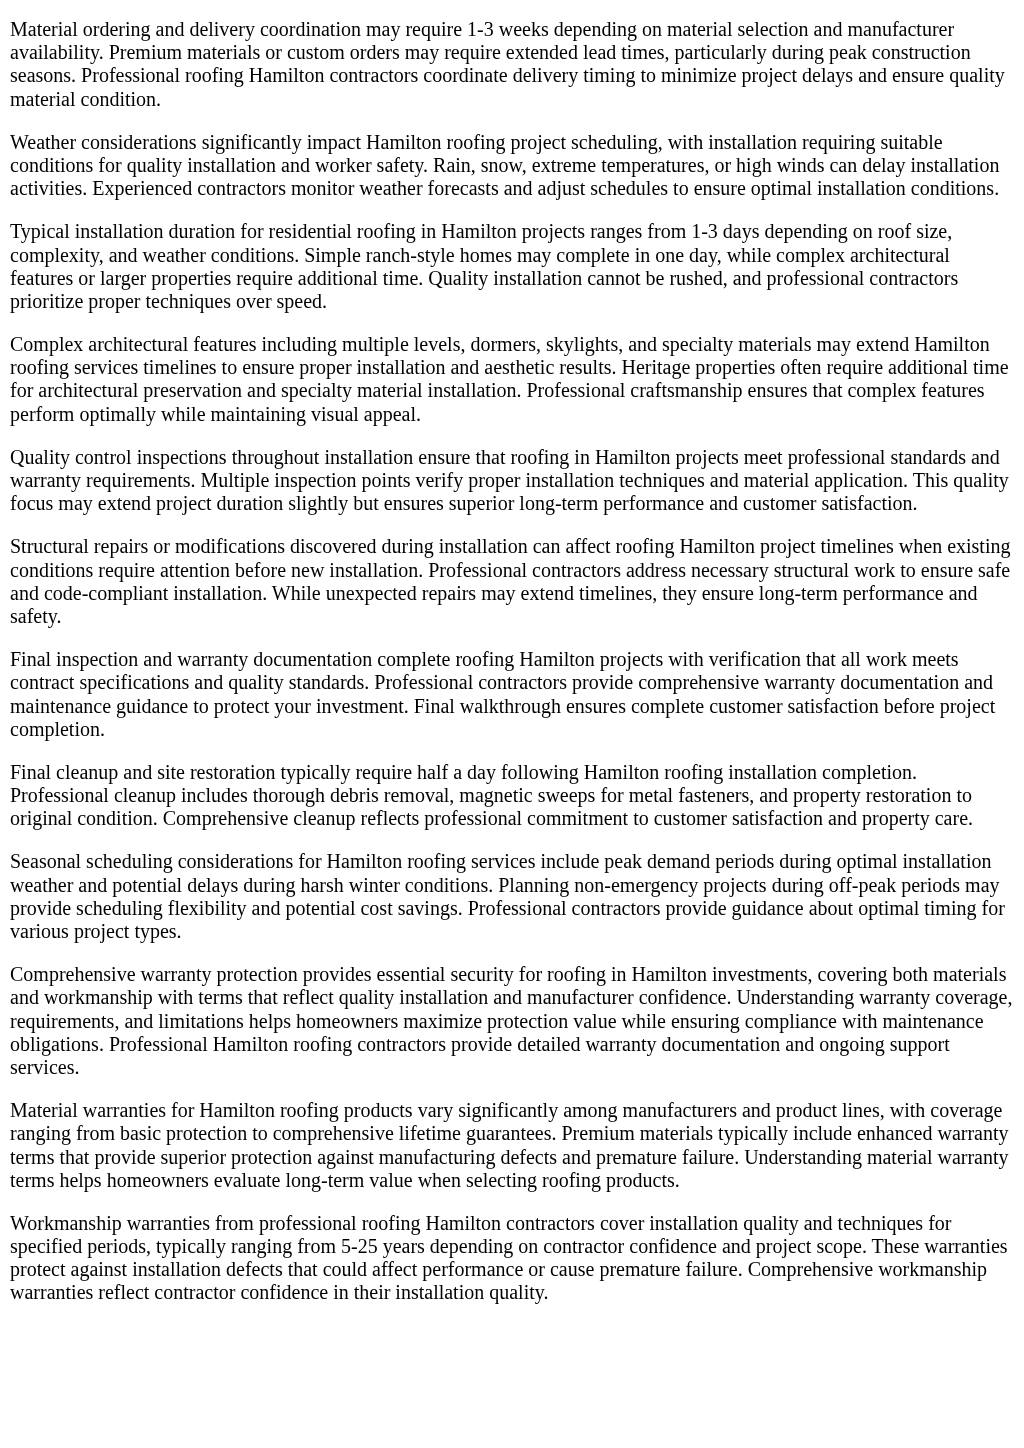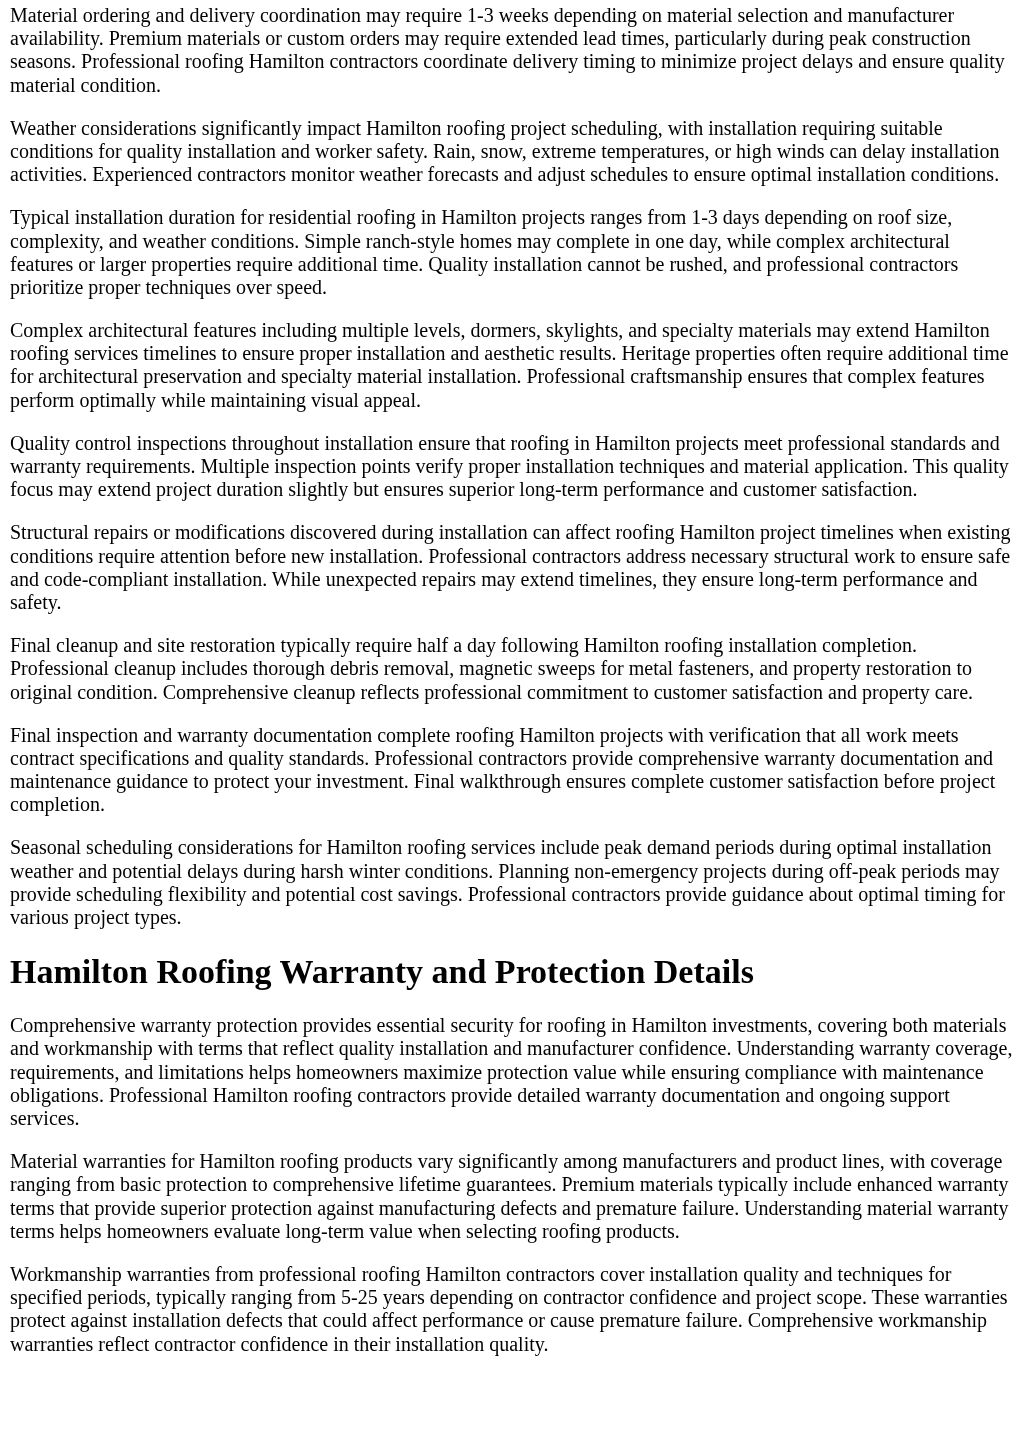--- a/index.html
+++ b/index.html
@@ -5,21 +5,21 @@
   html, body {
     margin: 0;
     padding: 0;
     background: #ffffff;
     color: #000000;
   }
   .page {
     width: 1024px;
     min-height: 1448px;
     box-sizing: border-box;
-    padding: 1px 10px 40px 10px;
+    padding: 15px 10px 40px 10px;
     background: #ffffff;
     font-family: "Liberation Serif", "DejaVu Serif", serif;
     font-size: 20px;
     line-height: 1.16;
     color: #000000;
   }
   .page p {
     margin: 20px 0;
   }
   .page p:first-child {
@@ -35,22 +35,21 @@
 </head>
 <body>
 
 <main class="page">
   <p>Material ordering and delivery coordination may require 1-3 weeks depending on material selection and manufacturer availability. Premium materials or custom orders may require extended lead times, particularly during peak construction seasons. Professional roofing Hamilton contractors coordinate delivery timing to minimize project delays and ensure quality material condition.</p>
   <p>Weather considerations significantly impact Hamilton roofing project scheduling, with installation requiring suitable conditions for quality installation and worker safety. Rain, snow, extreme temperatures, or high winds can delay installation activities. Experienced contractors monitor weather forecasts and adjust schedules to ensure optimal installation conditions.</p>
   <p>Typical installation duration for residential roofing in Hamilton projects ranges from 1-3 days depending on roof size, complexity, and weather conditions. Simple ranch-style homes may complete in one day, while complex architectural features or larger properties require additional time. Quality installation cannot be rushed, and professional contractors prioritize proper techniques over speed.</p>
   <p>Complex architectural features including multiple levels, dormers, skylights, and specialty materials may extend Hamilton roofing services timelines to ensure proper installation and aesthetic results. Heritage properties often require additional time for architectural preservation and specialty material installation. Professional craftsmanship ensures that complex features perform optimally while maintaining visual appeal.</p>
   <p>Quality control inspections throughout installation ensure that roofing in Hamilton projects meet professional standards and warranty requirements. Multiple inspection points verify proper installation techniques and material application. This quality focus may extend project duration slightly but ensures superior long-term performance and customer satisfaction.</p>
   <p>Structural repairs or modifications discovered during installation can affect roofing Hamilton project timelines when existing conditions require attention before new installation. Professional contractors address necessary structural work to ensure safe and code-compliant installation. While unexpected repairs may extend timelines, they ensure long-term performance and safety.</p>
+  <p>Final inspection and warranty documentation complete roofing Hamilton projects with verification that all work meets contract specifications and quality standards. Professional contractors provide comprehensive warranty documentation and maintenance guidance to protect your investment. Final walkthrough ensures complete customer satisfaction before project completion.</p>
   <p>Final cleanup and site restoration typically require half a day following Hamilton roofing installation completion. Professional cleanup includes thorough debris removal, magnetic sweeps for metal fasteners, and property restoration to original condition. Comprehensive cleanup reflects professional commitment to customer satisfaction and property care.</p>
-  <p>Final inspection and warranty documentation complete roofing Hamilton projects with verification that all work meets contract specifications and quality standards. Professional contractors provide comprehensive warranty documentation and maintenance guidance to protect your investment. Final walkthrough ensures complete customer satisfaction before project completion.</p>
   <p>Seasonal scheduling considerations for Hamilton roofing services include peak demand periods during optimal installation weather and potential delays during harsh winter conditions. Planning non-emergency projects during off-peak periods may provide scheduling flexibility and potential cost savings. Professional contractors provide guidance about optimal timing for various project types.</p>
 
-  <h1>Hamilton Roofing Warranty and Protection Details</h1>
 
   <p>Comprehensive warranty protection provides essential security for roofing in Hamilton investments, covering both materials and workmanship with terms that reflect quality installation and manufacturer confidence. Understanding warranty coverage, requirements, and limitations helps homeowners maximize protection value while ensuring compliance with maintenance obligations. Professional Hamilton roofing contractors provide detailed warranty documentation and ongoing support services.</p>
   <p>Material warranties for Hamilton roofing products vary significantly among manufacturers and product lines, with coverage ranging from basic protection to comprehensive lifetime guarantees. Premium materials typically include enhanced warranty terms that provide superior protection against manufacturing defects and premature failure. Understanding material warranty terms helps homeowners evaluate long-term value when selecting roofing products.</p>
   <p>Workmanship warranties from professional roofing Hamilton contractors cover installation quality and techniques for specified periods, typically ranging from 5-25 years depending on contractor confidence and project scope. These warranties protect against installation defects that could affect performance or cause premature failure. Comprehensive workmanship warranties reflect contractor confidence in their installation quality.</p>
 </main>
 
 </body></html>

